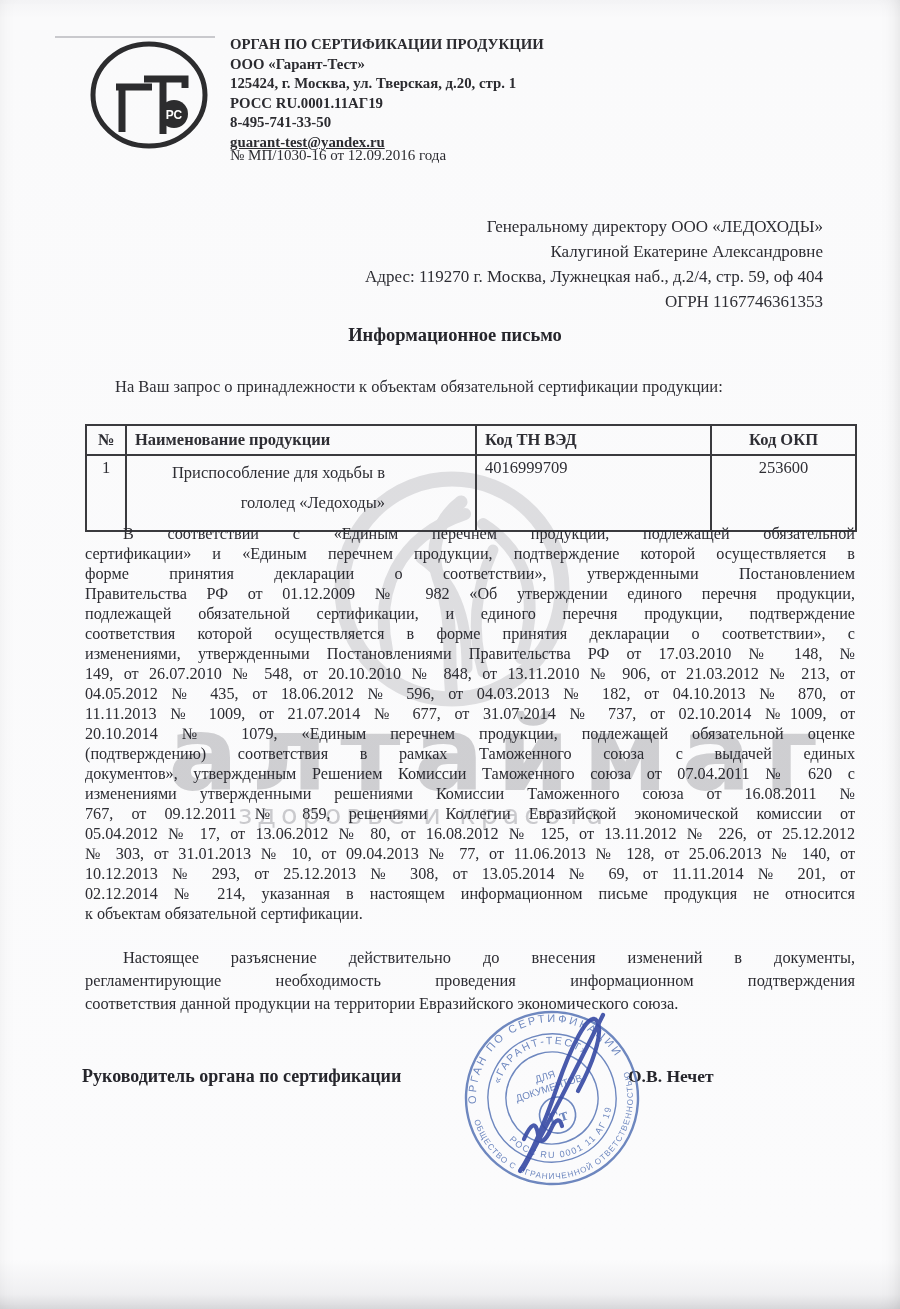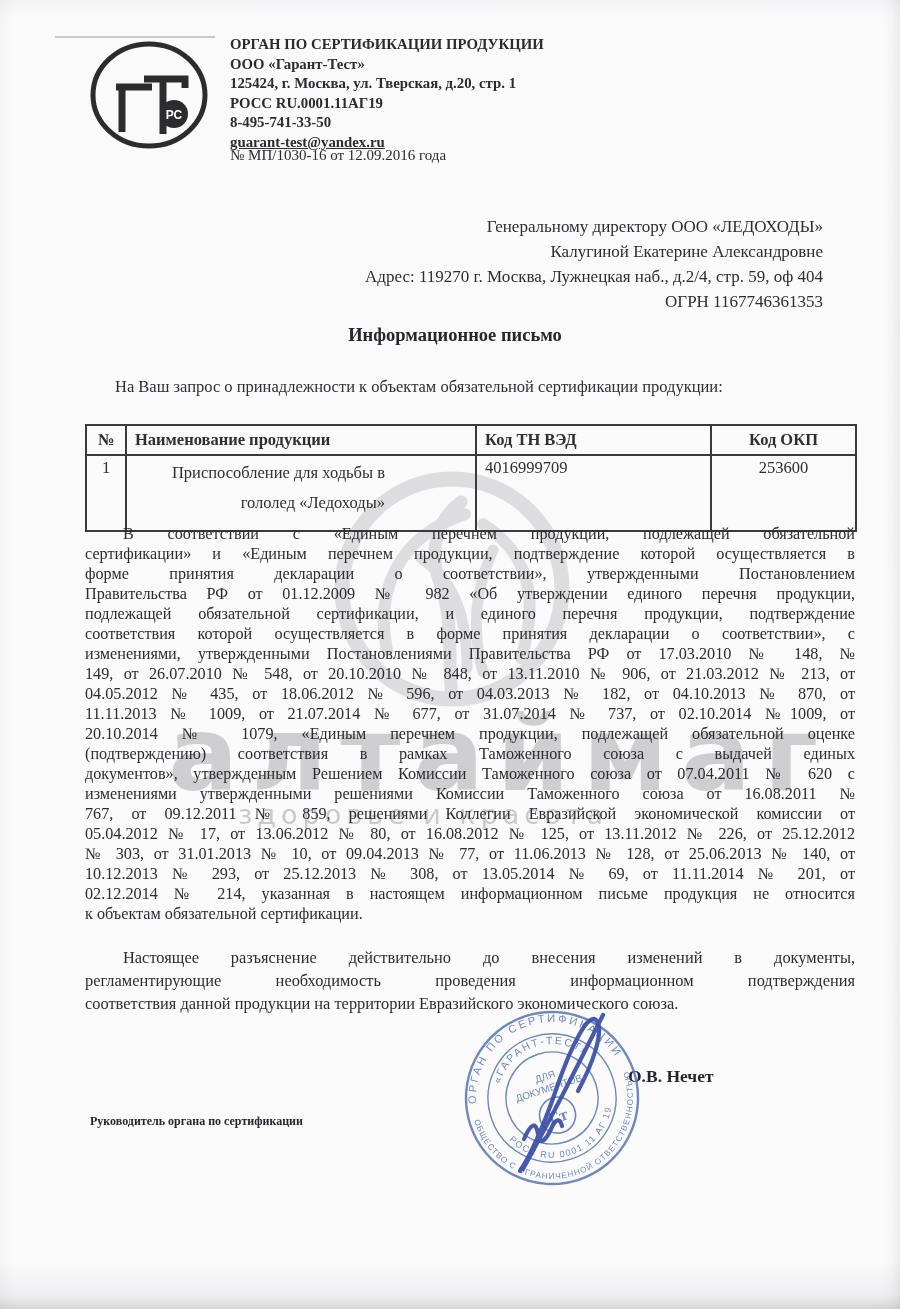--- a/index.html
+++ b/index.html
@@ -36,21 +36,21 @@
   .namewrap { width:250px; line-height:30px;text-align:right; }
 
   
   .p1 { left:85px; top:524px; width:770px; font-size:16.2px; line-height:20px; color:#2c2c32; }
   .p2 { left:85px; top:946px; width:770px; font-size:16.4px; line-height:23px; color:#2c2c32; }
   .jline { text-align:justify; text-align-last:justify; }
   .jlast { text-align:justify; text-align-last:left; }
   .ind { text-indent:38px; }
 
   
-  .sigrole { left:90px; top:1066px; font-size:12px; font-weight:bold; color:#26262c;margin-top:48px; }
+  .sigrole { left:82px; top:1066px; font-size:18px; font-weight:bold; color:#26262c; }
   .signame { left:628px; top:1066px; font-size:17.5px; font-weight:bold; color:#26262c; }
 
   
   .wm-globe { left:325px; top:462px; opacity:.45; }
   .wm-big {
     left:168px; top:693px; font-family:"DejaVu Sans","Liberation Sans",sans-serif;
     font-weight:bold; font-size:104px; letter-spacing:13px; color:#8f8f94; opacity:.40; white-space:nowrap;
   }
   .wm-small {
     left:238px; top:799px; font-family:"DejaVu Sans","Liberation Sans",sans-serif;

